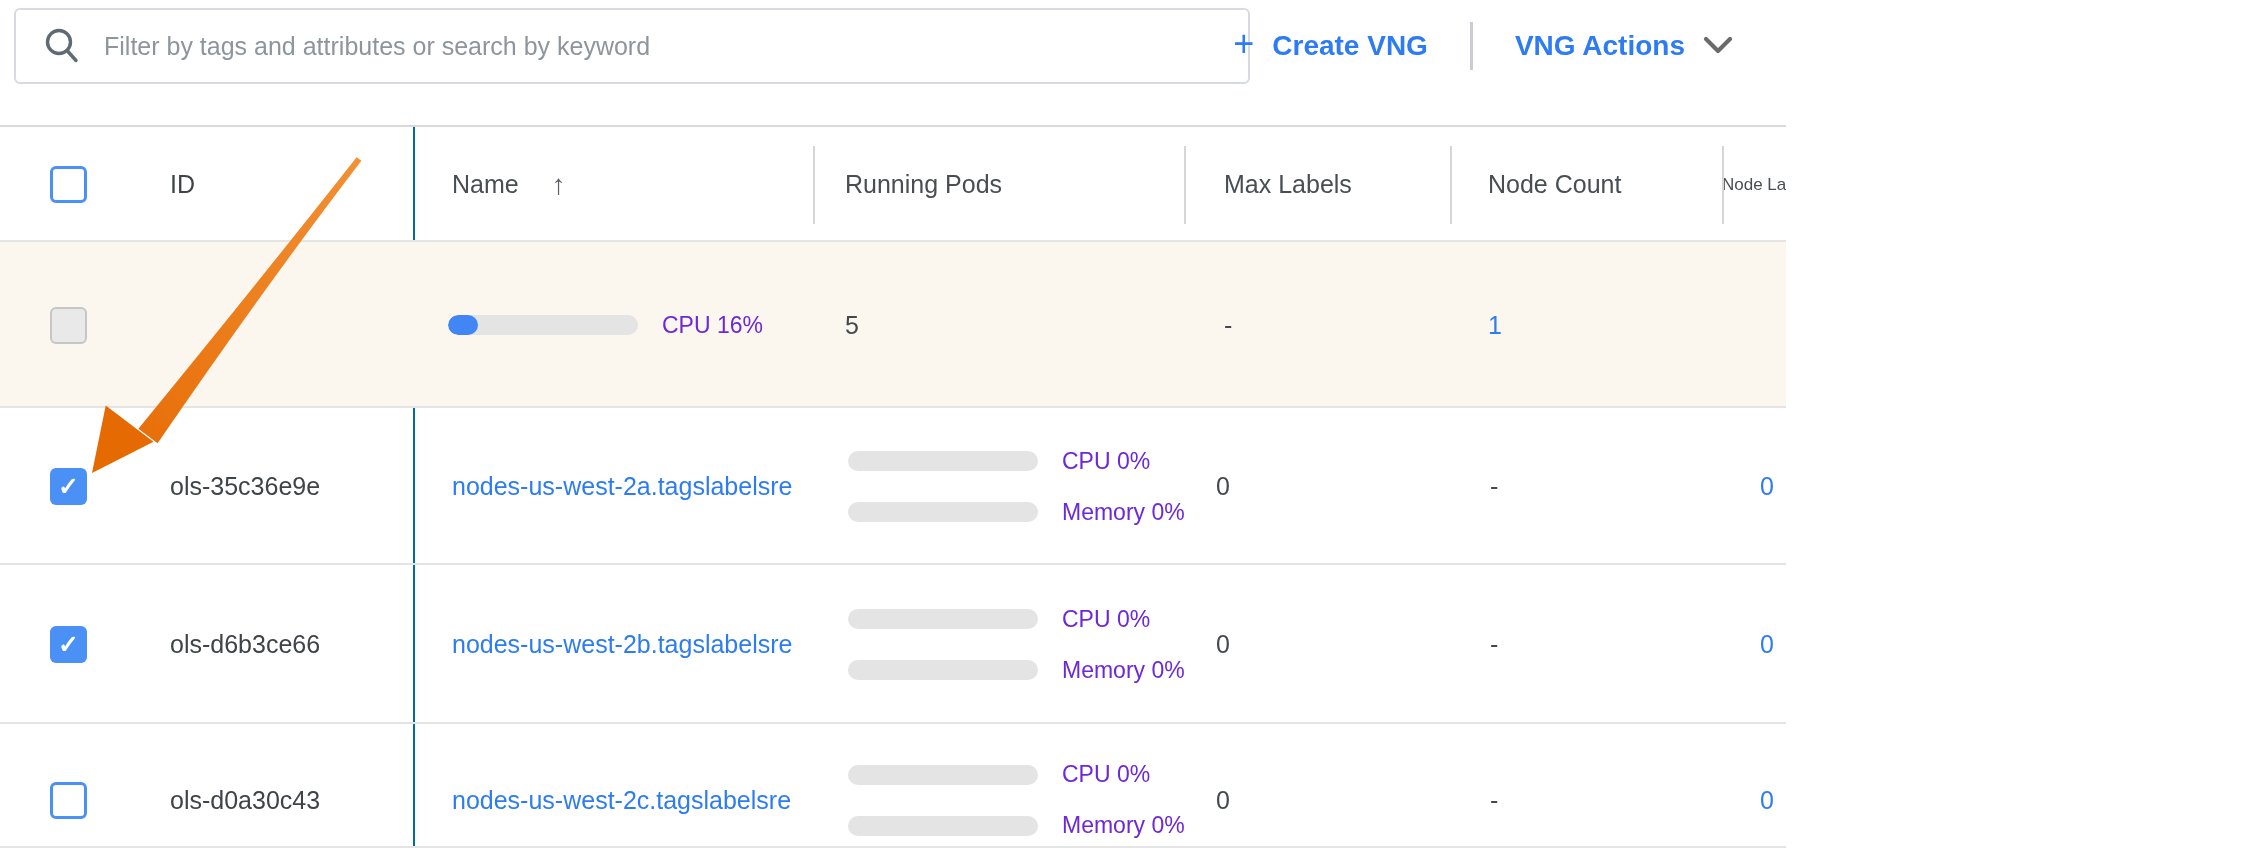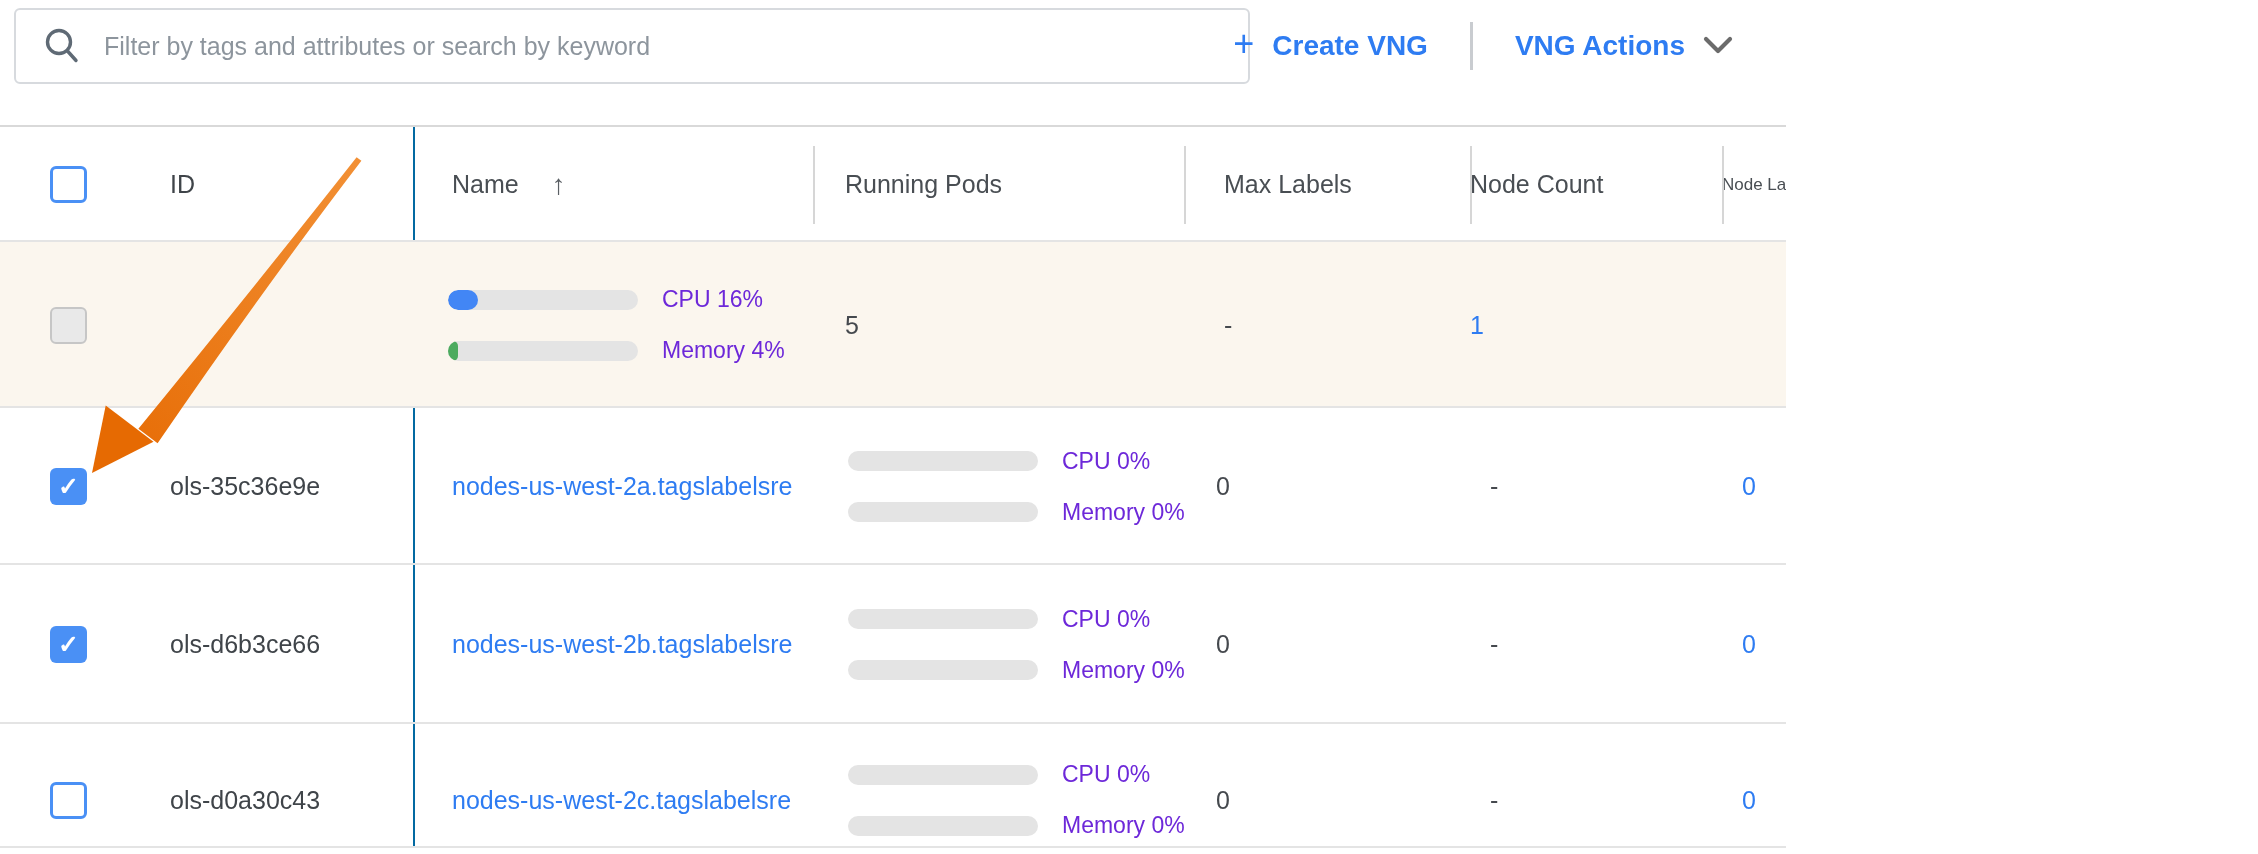--- a/index.html
+++ b/index.html
@@ -50,21 +50,21 @@
   .c-id { padding-left:45px; font-size:25px; color:#3f4449; }
   .c-name {
     align-self:stretch; display:flex; align-items:center; gap:15px;
     padding-left:37px; border-left:2px solid #0369a1; overflow:hidden;
   }
   .r4 .c-name { margin-top:-28px; padding-top:28px; }
   .link { color:#2e7cf2; font-size:25px; text-decoration:none; cursor:pointer; white-space:nowrap; }
   .c-res { padding-left:35px; display:flex; flex-direction:column; gap:24px; }
   .c-pods { padding-left:32px; font-size:25px; }
   .c-max { padding-left:40px; font-size:25px; }
-  .c-count { font-size:25px;margin-left:20px; }
+  .c-count { padding-left:38px; font-size:25px; }
   .c-labels { font-size:17px; }
   .c-menu { align-self:stretch; display:flex; align-items:center; }
 
   
   .hd::before {
     content:""; position:absolute; left:0; top:50%; transform:translateY(-50%);
     width:2px; height:78px; background:#d6d6d6;
   }
   .sort-arrow { font-size:28px; color:#5a5f64; margin-left:18px; }
 
@@ -157,26 +157,20 @@
       <div class="c-check">
         <div class="cb cb-disabled"></div>
       </div>
       <div class="c-id"></div>
       <div class="c-res">
         <div class="bar-row">
           <div class="track">
             <div class="fill fill-cpu" style="width: 16%;"></div>
           </div>
           <span class="bar-label">CPU 16%</span>
-        </div>
-        <div class="bar-row">
-          <div class="track">
-            <div class="fill fill-mem" style="width: 5%;"></div>
-          </div>
-          <span class="bar-label">Memory 4%</span>
         </div>
       </div>
       <div class="c-pods">5</div>
       <div class="c-max">-</div>
       <div class="c-count"><a class="link">1</a></div>
       <div class="c-labels"></div>
       <div class="c-menu"></div>
       <div class="hline"></div>
     </div>
 

